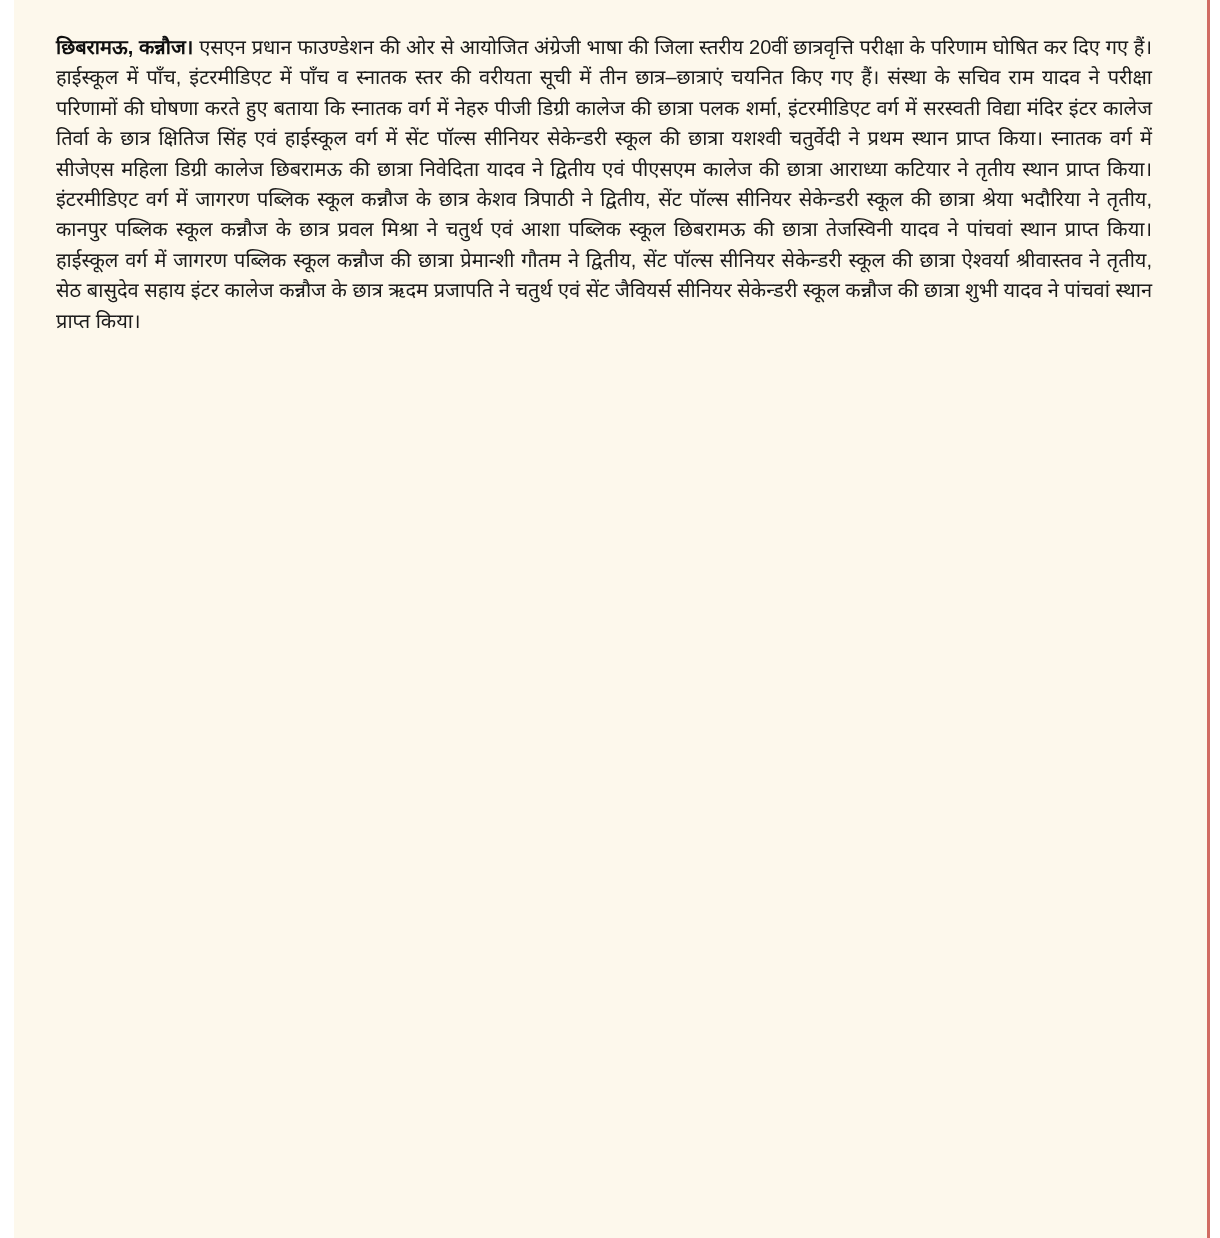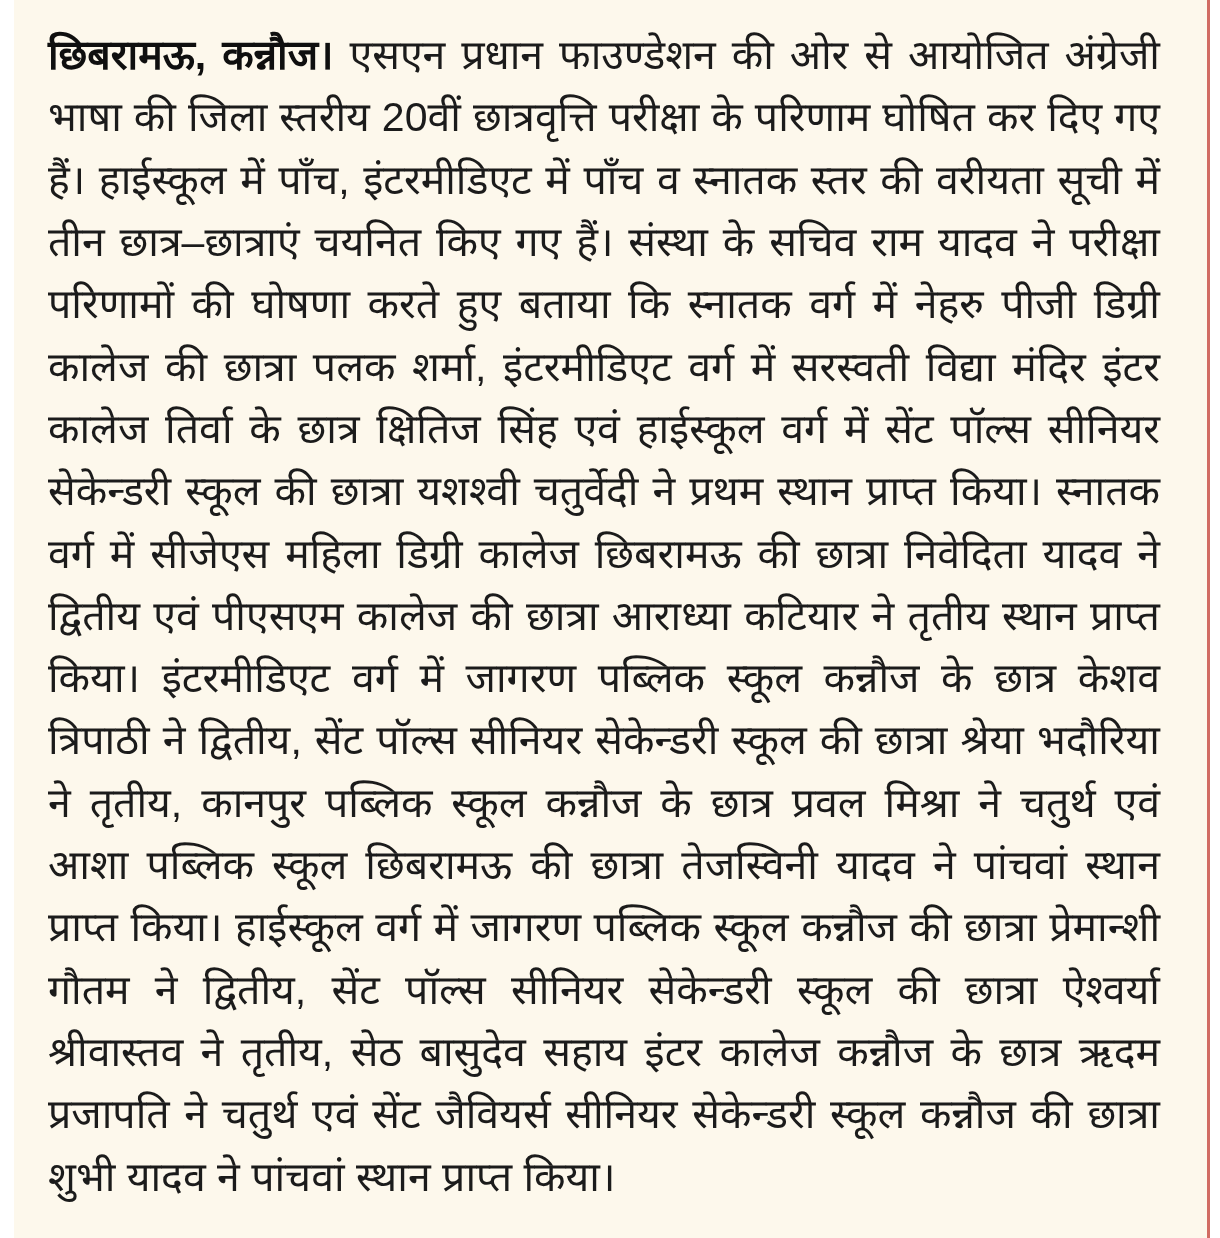--- a/index.html
+++ b/index.html
@@ -57,26 +57,26 @@
     font-weight: bold;
     font-size: 43px;
     line-height: 1.25;
     color: #141414;
     letter-spacing: 0px;
     margin: 0 0 22px 0;
     white-space: nowrap;
   }
   .article {
     font-family: "Liberation Sans", "DejaVu Sans", sans-serif;
-    font-size: 41px;
+    font-size: 20px;
     line-height: 1.52;
     color: #1b1b1b;
     text-align: justify;
     text-justify: inter-word;
-    margin: 0;
+    margin: 8px;
   }
   .dateline {
     font-weight: bold;
     color: #0f0f0f;
   }
   .body-text {
     font-weight: normal;
   }
 </style>
 </head>

